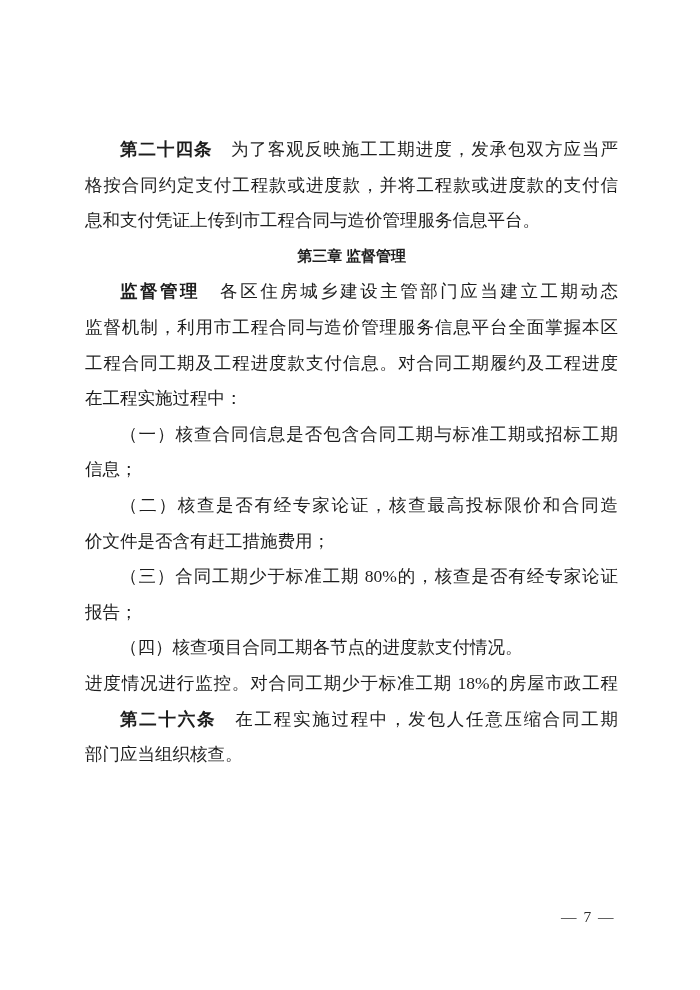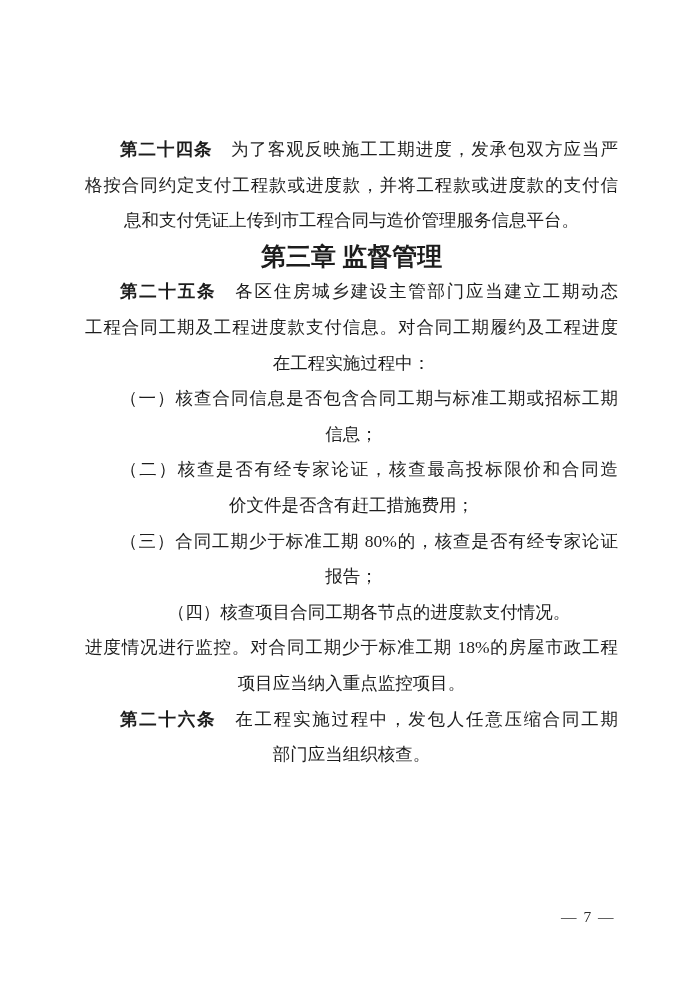--- a/index.html
+++ b/index.html
@@ -19,34 +19,34 @@
   .content {
     position: absolute;
     left: 85px;
     top: 132px;
     width: 533px;
   }
   .line {
     height: 35.6px;
     line-height: 35.6px;
     font-size: 17.5px;
-    text-align: center;
+    text-align: left;
   }
   .line.fill {
     text-align: justify;
     text-align-last: justify;
   }
   .line.indent {
     text-indent: 2em;
   }
   .line.heading {
     text-align: center;
     text-align-last: center;
     font-weight: bold;
-    font-size: 25px;
+    font-size: 15px;
     text-indent: 0;
   }
   .b {
     font-weight: bold;
   }
   .footer {
     position: absolute;
     top: 908px;
     right: 85px;
     font-size: 15.5px;
@@ -59,34 +59,34 @@
 
 <div class="page">
   <div class="content">
 
     <div class="line indent fill"><span class="b">第二十四条</span><span>　为了客观反映施工工期进度，发承包双方应当严</span></div>
     <div class="line fill"><span>格按合同约定支付工程款或进度款，并将工程款或进度款的支付信</span></div>
     <div class="line"><span>息和支付凭证上传到市工程合同与造价管理服务信息平台。</span></div>
 
     <div class="line heading"><span>第三章 监督管理</span></div>
 
-    <div class="line indent fill"><span class="b">第二十五条</span><span>　各区住房城乡建设主管部门应当建立工期动态</span></div>
+    <div class="line indent fill"><span class="b">监督管理</span><span>　各区住房城乡建设主管部门应当建立工期动态</span></div>
+    <div class="line fill"><span>监督机制，利用市工程合同与造价管理服务信息平台全面掌握本区</span></div>
     <div class="line fill"><span>工程合同工期及工程进度款支付信息。对合同工期履约及工程进度</span></div>
     <div class="line"><span>在工程实施过程中：</span></div>
 
     <div class="line indent fill"><span>（一）核查合同信息是否包含合同工期与标准工期或招标工期</span></div>
     <div class="line"><span>信息；</span></div>
     <div class="line indent fill"><span>（二）核查是否有经专家论证，核查最高投标限价和合同造</span></div>
     <div class="line"><span>价文件是否含有赶工措施费用；</span></div>
     <div class="line indent fill"><span>（三）合同工期少于标准工期 80%的，核查是否有经专家论证</span></div>
     <div class="line"><span>报告；</span></div>
     <div class="line indent"><span>（四）核查项目合同工期各节点的进度款支付情况。</span></div>
 
     <div class="line fill"><span>进度情况进行监控。对合同工期少于标准工期 18%的房屋市政工程</span></div>
-    <div class="line"><span>项目应当纳入重点监控项目。</span></div>
 
     <div class="line indent fill"><span class="b">第二十六条</span><span>　在工程实施过程中，发包人任意压缩合同工期</span></div>
     <div class="line"><span>部门应当组织核查。</span></div>
 
 
   </div>
 
   <div class="footer">— 7 —</div>
 </div>
 

